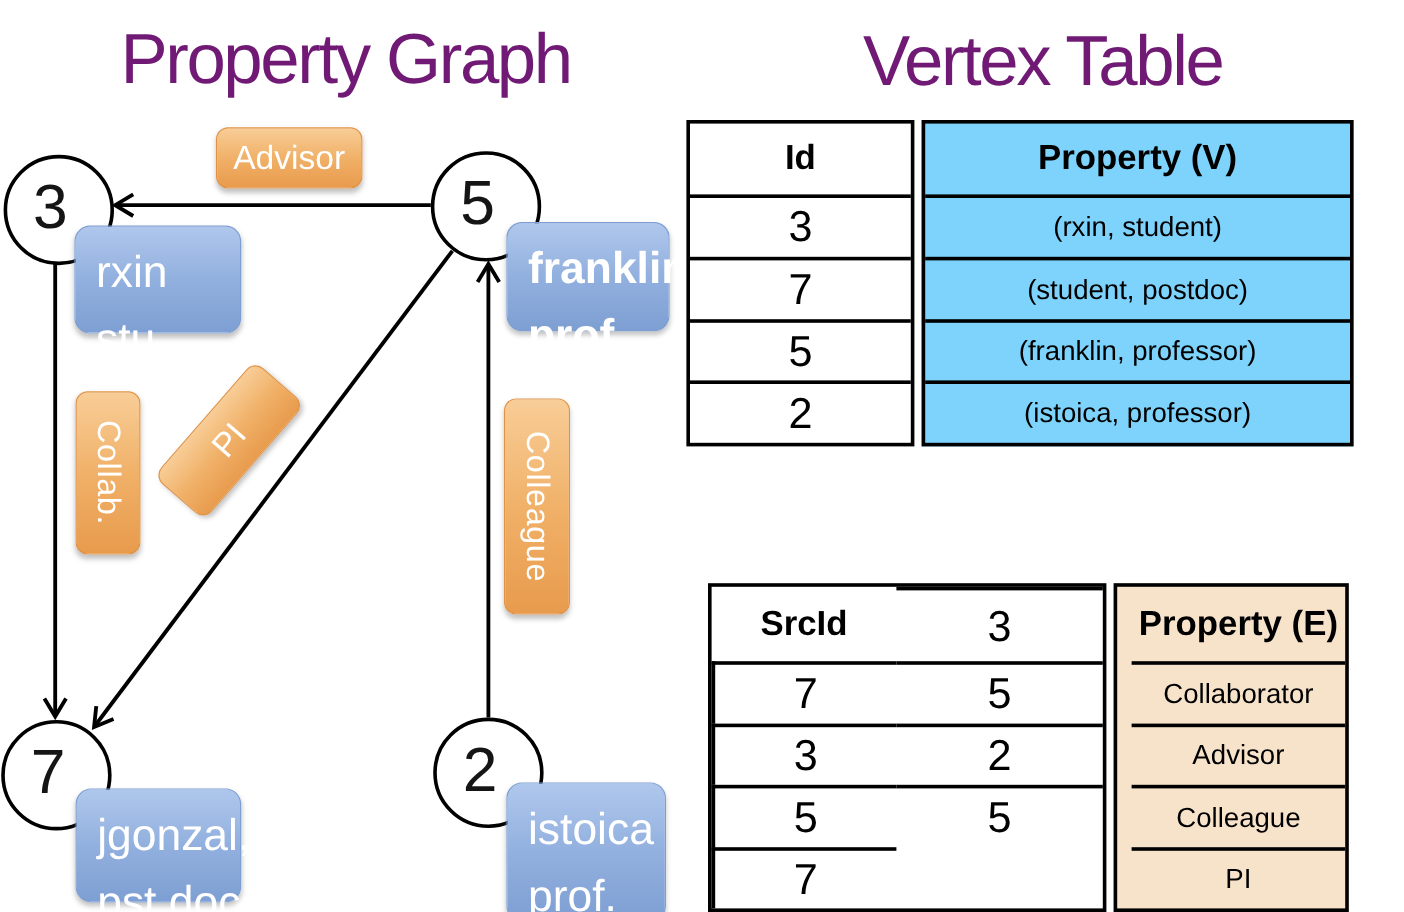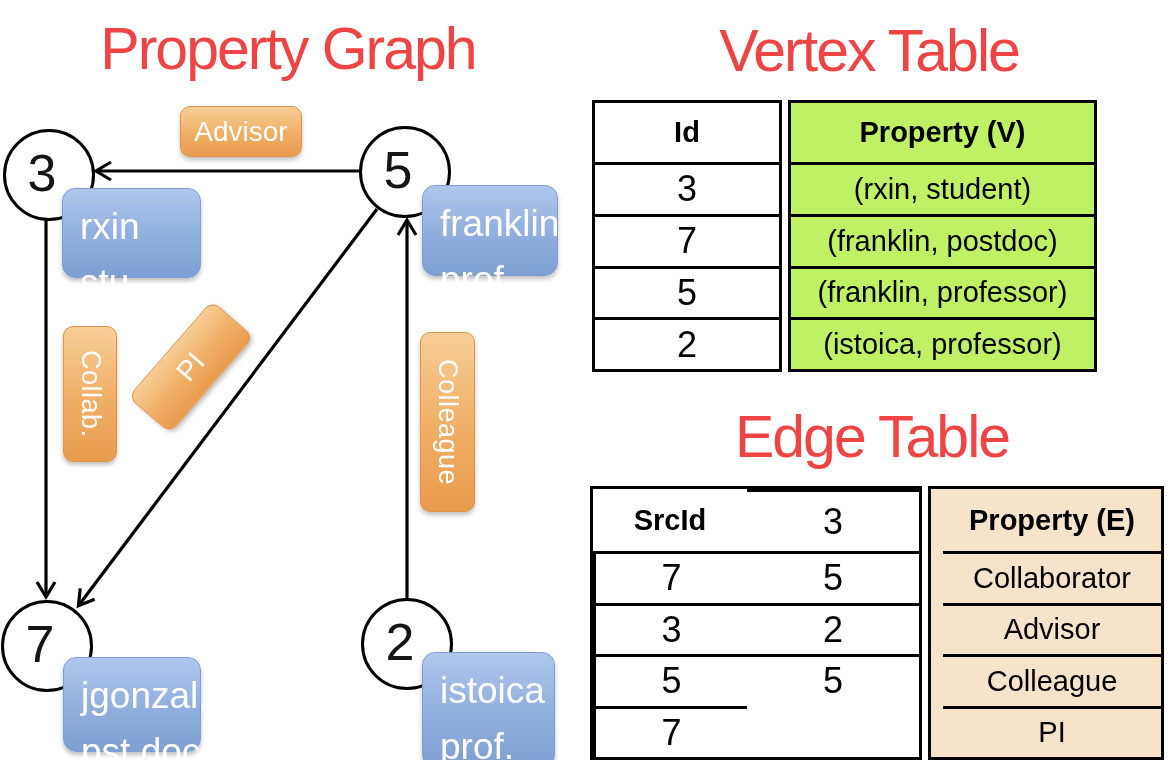--- a/index.html
+++ b/index.html
@@ -3,21 +3,21 @@
 <meta charset="utf-8">
 <style>
   html,body { margin:0; padding:0; background:#ffffff; }
   .stage {
     position:relative; width:1170px; height:760px; background:#ffffff;
     font-family:"Liberation Sans", sans-serif; overflow:hidden; color:#111;
   }
   
   .title {
     position:absolute; font-weight:300; font-size:59px; letter-spacing:-2px;
-    color:#ef4444; white-space:nowrap; transform:translateX(-50%); line-height:1;
+    color:#701a75; white-space:nowrap; transform:translateX(-50%); line-height:1;
   }
   .title-graph  { left:288px; top:20px; }
   .title-vertex { left:869px; top:22px; }
   .title-edge   { left:872px; top:408px; }
 
   
   .circle {
     position:absolute; width:92px; height:92px; box-sizing:border-box;
     border:3.5px solid #000; border-radius:50%; background:#fff;
     display:flex; align-items:center; justify-content:center; z-index:3;
@@ -46,54 +46,53 @@
   .e-colleague { left:420px; top:332px; width:55px;  height:180px; }
 
   
   .vprop {
     position:absolute; box-sizing:border-box; border-radius:13px;
     background:linear-gradient(180deg,#AFC7EC 0%, #93B1DF 48%, #7E9FD3 100%);
     border:1px solid #7D9ED2; box-shadow:0 3px 4px rgba(120,120,120,0.45);
     color:#fff; font-size:37px; line-height:1.5; padding:10px 8px 6px 17px; z-index:6;
   }
   .vp-rxin     { left:62px;  top:188px; width:139px; height:90px; }
-  .vp-franklin { left:422px; top:185px; width:136px; height:91px; }
+  .vp-franklin { left:422px; top:185px; width:136px; height:91px;font-weight:bold; }
   .vp-jgonzal  { left:63px;  top:657px; width:138px; height:95px; }
   .vp-istoica  { left:422px; top:652px; width:133px; height:116px; }
   .vprop div { white-space:nowrap; }
 
   
   .table { position:absolute; display:flex; gap:6px; z-index:1; }
-  .t-vertex { left:592px; top:100px; height:272px; }
+  .t-vertex { left:572px; top:100px; height:272px; }
   .t-edge   { left:590px; top:486px; height:274px;border-radius:19px; }
   .sub {
     box-sizing:border-box; border:3px solid #000; background:#fff;
     display:grid; height:100%;
   }
   .v-id    { width:190px; grid-template-rows:59px repeat(4,1fr); grid-template-columns:1fr; }
-  .v-prop  { width:309px; grid-template-rows:59px repeat(4,1fr); grid-template-columns:1fr; background:#bef264; }
+  .v-prop  { width:360px; grid-template-rows:59px repeat(4,1fr); grid-template-columns:1fr; background:#7dd3fc; }
   .e-ids   { width:332px; grid-template-rows:62px repeat(4,1fr); grid-template-columns:154px 1fr; }
-  .e-prop  { width:236px; grid-template-rows:62px repeat(4,1fr); grid-template-columns:1fr; background:#F7E3CA;padding-left:12px; }
+  .e-prop  { width:196px; grid-template-rows:62px repeat(4,1fr); grid-template-columns:1fr; background:#F7E3CA;padding-left:12px; }
   .cell {
     display:flex; align-items:center; justify-content:center;
-    font-size:29px; color:#000; overflow:hidden; white-space:nowrap;
+    font-size:23px; color:#000; overflow:hidden; white-space:nowrap;
   }
   .cell.bt { border-top:3px solid #000; }
   .cell.bl { border-left:3px solid #000; }
   .cell.head { font-weight:700; font-size:29px; }
   .cell.num  { font-size:36px; font-weight:400; }
 </style>
 </head>
 <body>
 
 <div class="stage">
 
   <div class="title title-graph">Property Graph</div>
   <div class="title title-vertex">Vertex Table</div>
-  <div class="title title-edge">Edge Table</div>
 
   <div class="elabel e-advisor">
     <span>Advisor</span>
   </div>
   <div class="elabel e-collab">
     <span class="vtext">Collab.</span>
   </div>
   <div class="elabel e-pi">
     <span>PI</span>
   </div>
@@ -147,21 +146,21 @@
     <div class="sub v-id">
       <div class="cell head">Id</div>
       <div class="cell num bt">3</div>
       <div class="cell num bt">7</div>
       <div class="cell num bt">5</div>
       <div class="cell num bt">2</div>
     </div>
     <div class="sub v-prop">
       <div class="cell head">Property (V)</div>
       <div class="cell bt">(rxin, student)</div>
-      <div class="cell bt">(franklin, postdoc)</div>
+      <div class="cell bt">(student, postdoc)</div>
       <div class="cell bt">(franklin, professor)</div>
       <div class="cell bt">(istoica, professor)</div>
     </div>
   </div>
 
   <div class="table t-edge">
     <div class="sub e-ids">
       <div class="cell head">SrcId</div>
       <div class="cell num bt">3</div>
       <div class="cell num bt bl">7</div>

